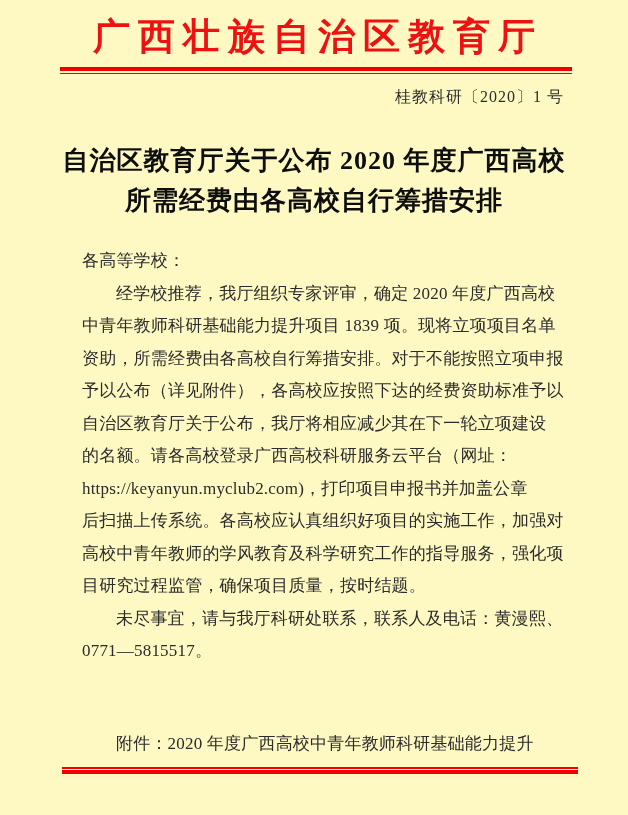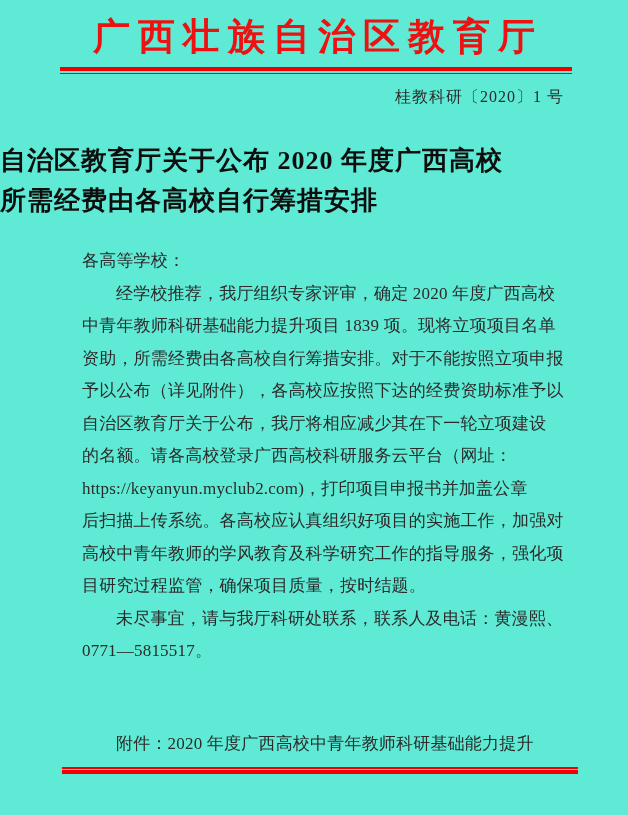--- a/index.html
+++ b/index.html
@@ -4,21 +4,21 @@
 <style>
   html, body {
     margin: 0;
     padding: 0;
     background: #ffffff;
   }
   .page {
     position: relative;
     width: 628px;
     height: 815px;
-    background: #5eead4;
+    background: #fef9c3;
     overflow: hidden;
     font-family: "Liberation Serif", "DejaVu Serif", serif;
   }
   .agency {
     margin-top: 15px;
     text-align: center;
     color: #ee1111;
     font-size: 37px;
     font-weight: bold;
     letter-spacing: 8px;
@@ -38,21 +38,21 @@
     text-align: right;
     padding-right: 64px;
     font-size: 16px;
     color: #2b2b2b;
     letter-spacing: 1px;
     line-height: 20px;
     padding-left: 18px;
   }
   .title {
     margin-top: 34px;
-    text-align: left;
+    text-align: center;
     font-weight: bold;
     font-size: 26px;
     line-height: 40px;
     color: #0e0e0e;
     letter-spacing: 1px;
   }
   .body-text {
     margin: 24px 60px 0 82px;
     font-size: 17px;
     line-height: 32.5px;

